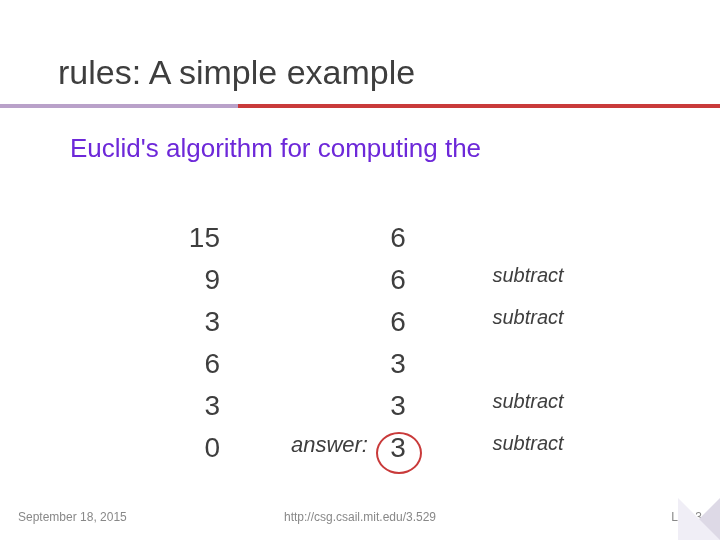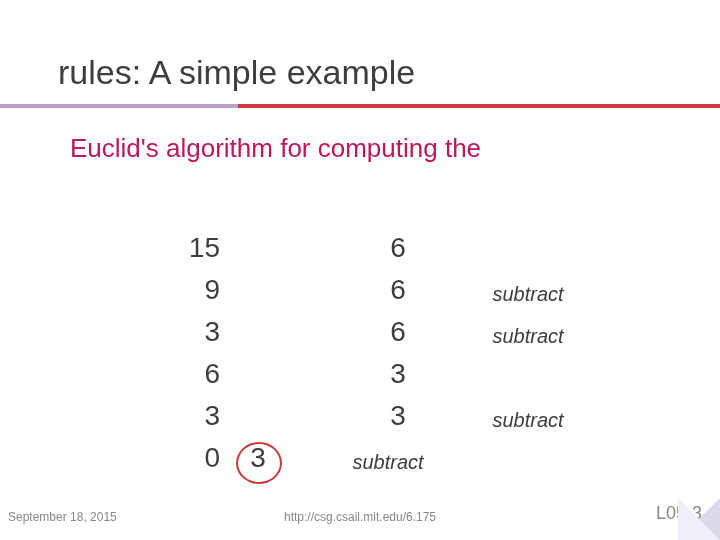--- a/index.html
+++ b/index.html
@@ -28,34 +28,34 @@
     height: 4px;
     background: linear-gradient(to right,
       #b9a1c9 0%, #b9a1c9 33%,
       #c93a3a 33%, #c93a3a 100%);
   }
   .subtitle {
     position: absolute;
     left: 70px;
     top: 132px;
     font-size: 26px;
-    color: #be185d;
+    color: #6d28d9;
     line-height: 1.25;
   }
   .algo {
     position: absolute;
     left: 160px;
     top: 222px;
     font-size: 28px;
     color: #3e3e3e;
   }
   .algo-row {
     height: 42px;
     display: flex;
-    align-items: flex-end;
+    align-items: flex-start;
   }
   .col-a {
     width: 60px;
     text-align: right;
     padding-right: 8px;
   }
   .col-gap {
     width: 140px;
     text-align: right;
     font-style: italic;
@@ -80,39 +80,39 @@
     border: 2px solid #c93a3a;
     border-radius: 50%;
     width: 42px;
     height: 38px;
     left: 8px;
     top: 0px;
     pointer-events: none;
   }
   .footer-date {
     position: absolute;
-    left: 8px;
+    left: 18px;
     bottom: 16px;
     font-size: 12px;
     color: #888;
   }
   .footer-url {
     position: absolute;
     left: 0;
     right: 0;
     bottom: 16px;
     text-align: center;
     font-size: 12px;
     color: #888;
   }
   .footer-page {
     position: absolute;
     right: 18px;
     bottom: 16px;
-    font-size: 18px;
+    font-size: 12px;
     color: #888;
   }
   .cornerfold {
     position: absolute;
     right: 0;
     bottom: 0;
     width: 42px;
     height: 42px;
   }
   .cornerfold::before {
@@ -175,24 +175,25 @@
     <div class="col-b">3</div>
   </div>
   <div class="algo-row">
     <div class="col-a">3</div>
     <div class="col-gap"></div>
     <div class="col-b">3</div>
     <div class="col-op">subtract</div>
   </div>
   <div class="algo-row">
     <div class="col-a">0</div>
+    <div class="col-gap">answer:</div>
     <div class="col-b">
       <span>3</span>
       <span class="circle"></span>
     </div>
     <div class="col-op">subtract</div>
   </div>
 </div>
 
 <div class="footer-date">September 18, 2015</div>
-<div class="footer-url">http://csg.csail.mit.edu/6.175</div>
+<div class="footer-url">http://csg.csail.mit.edu/3.529</div>
 <div class="footer-page">L05-3</div>
 <div class="cornerfold"></div>
 
 </body></html>

